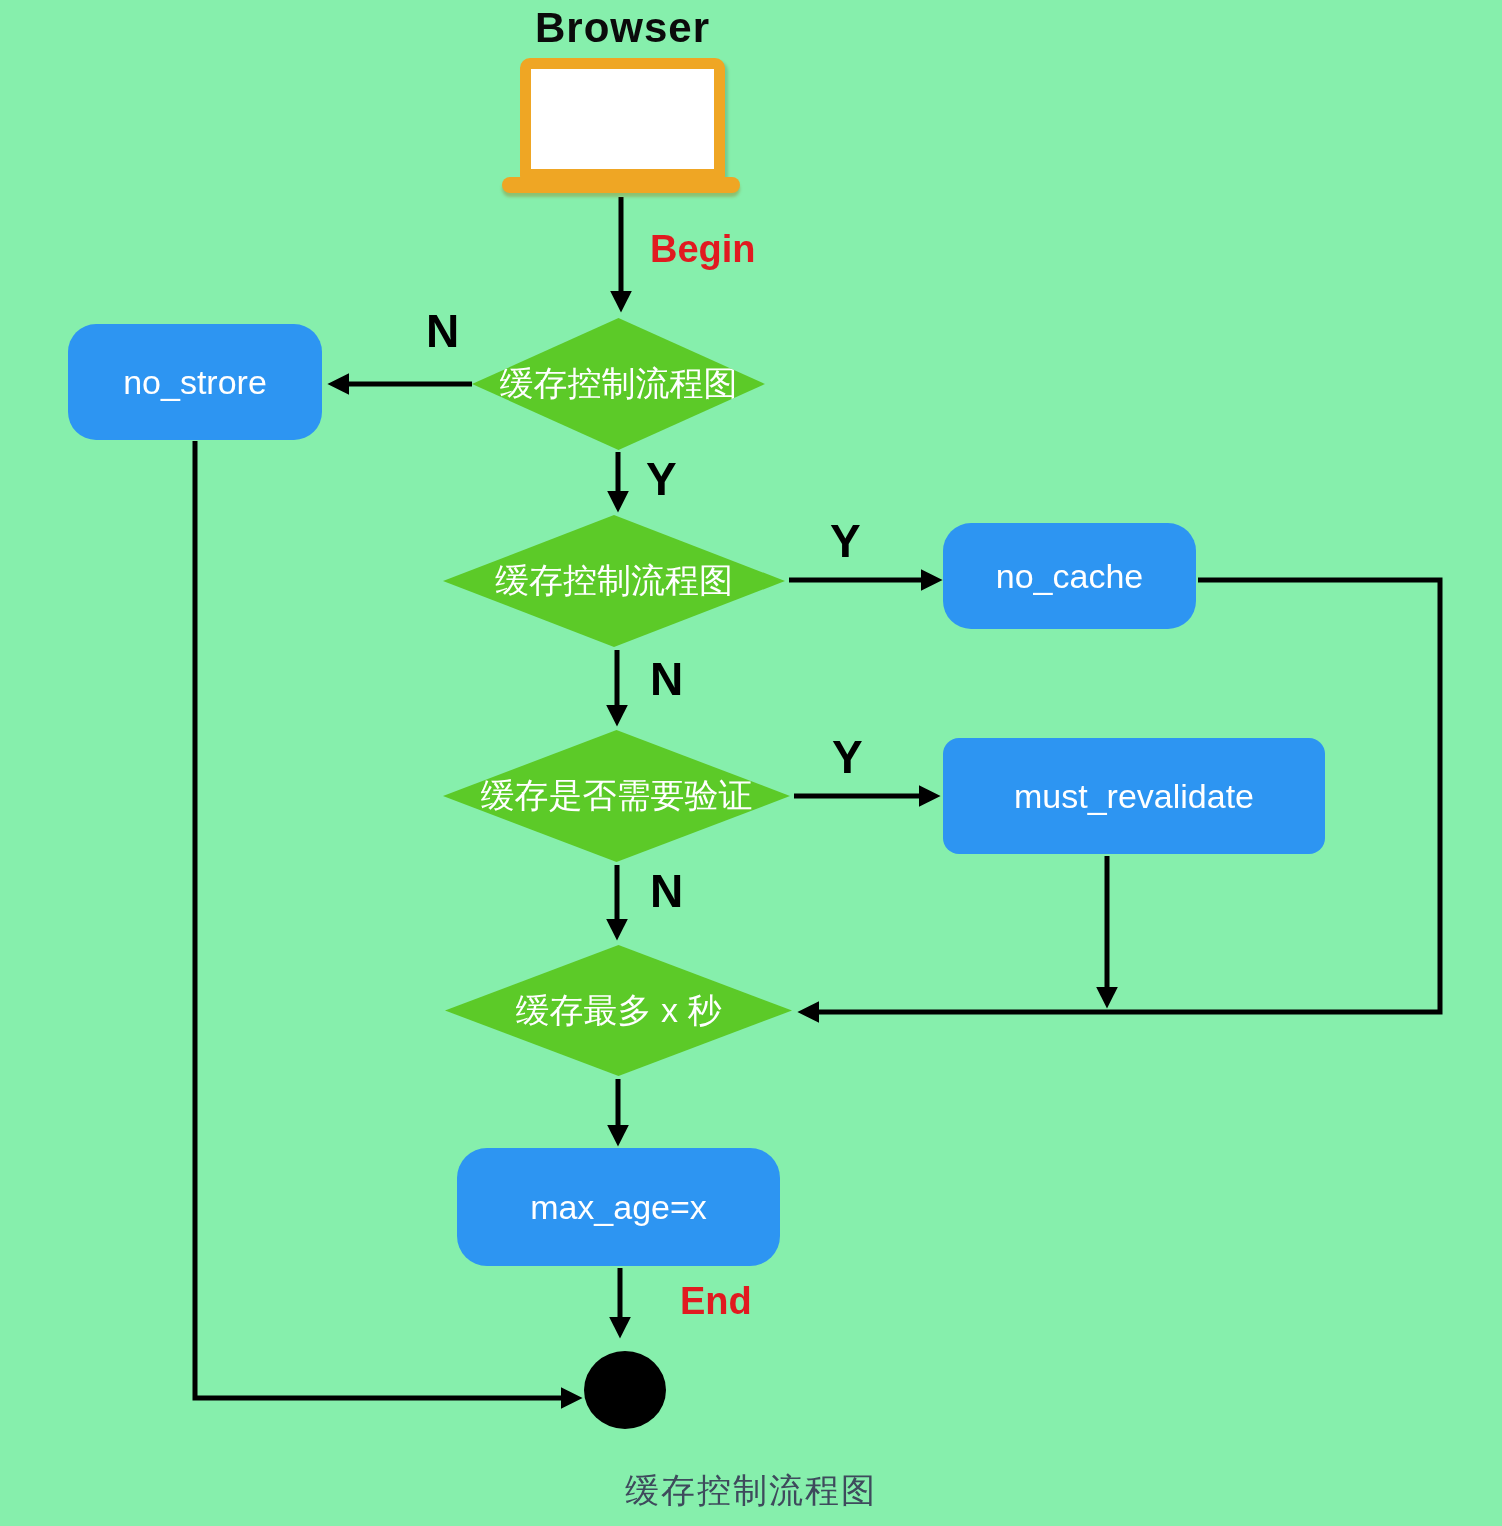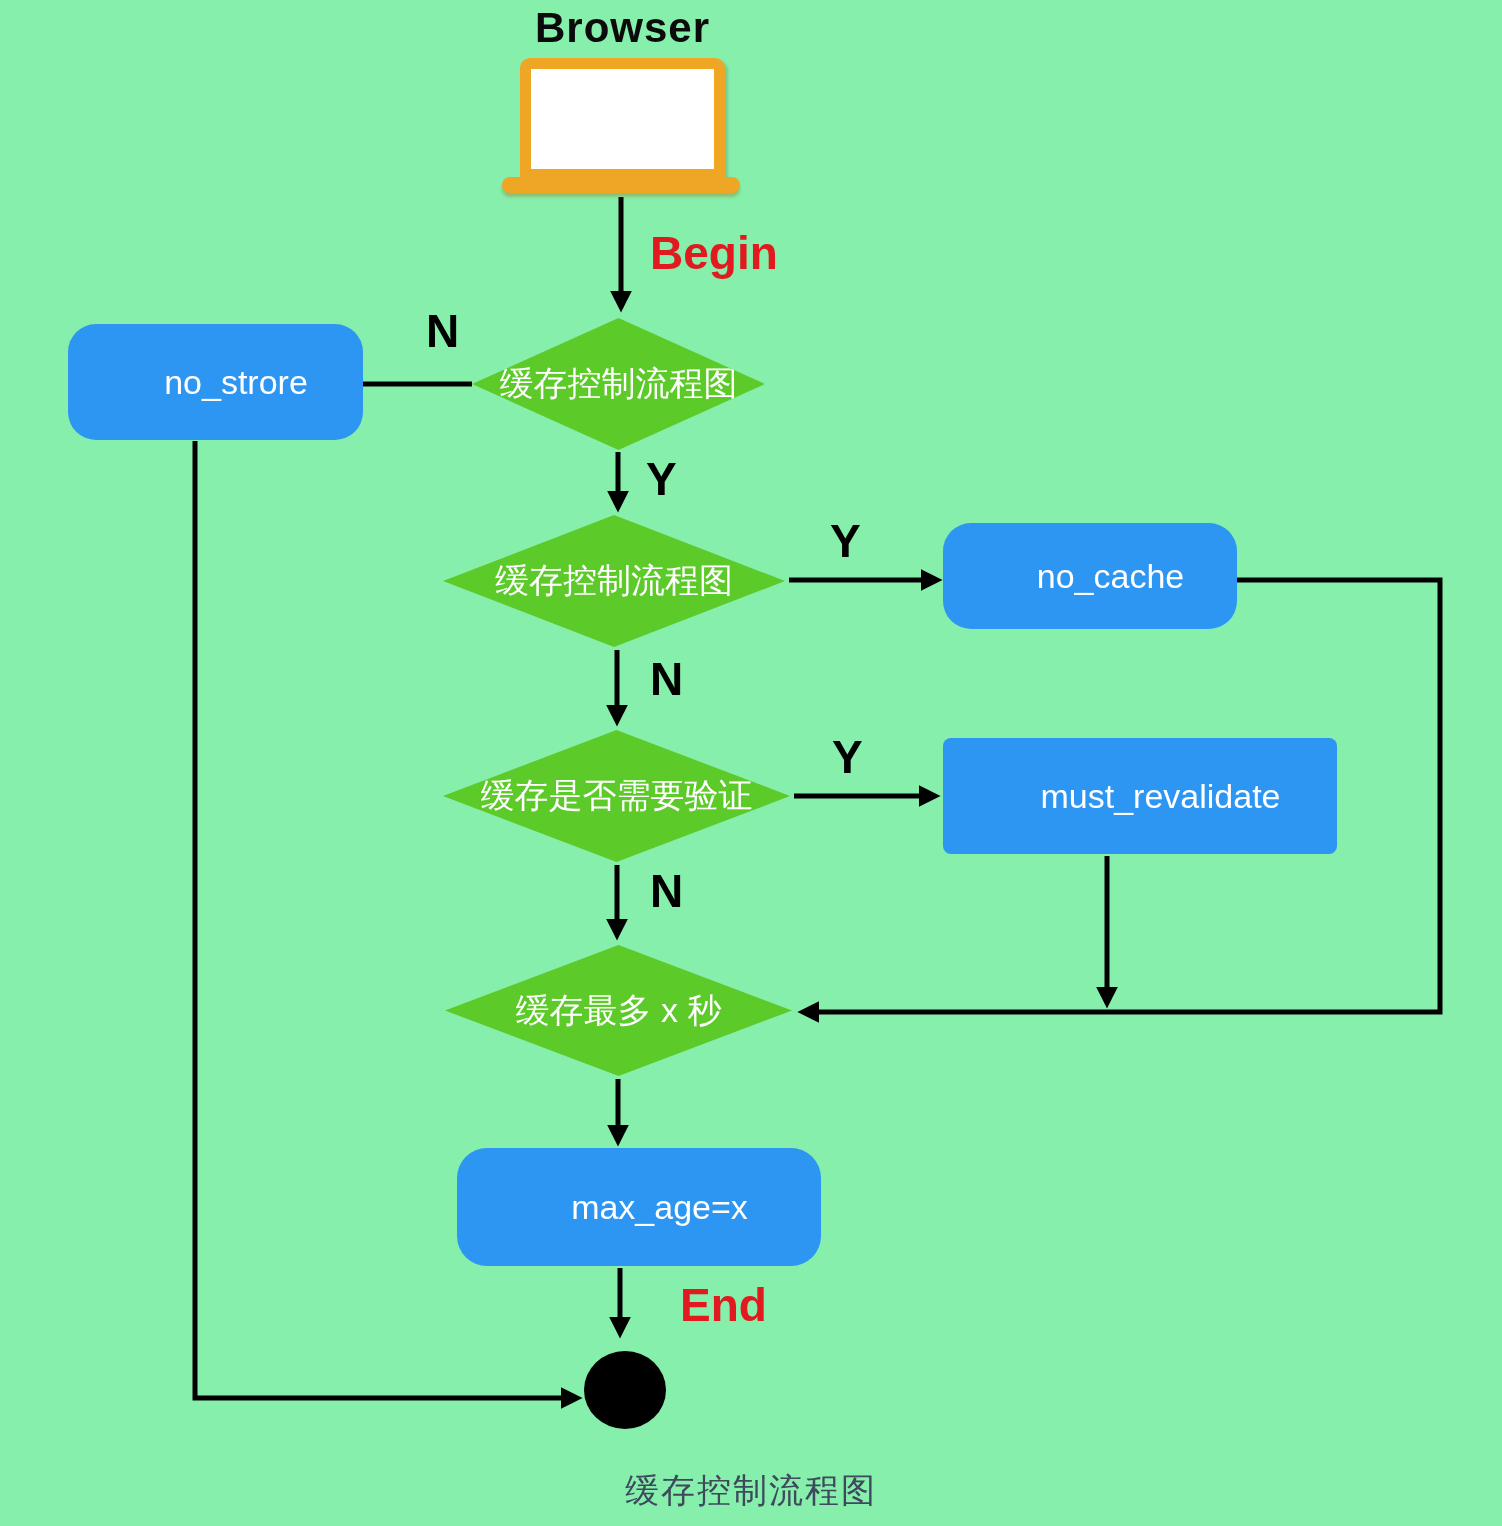--- a/index.html
+++ b/index.html
@@ -23,24 +23,24 @@
     position:absolute;left:0;top:125px;width:238px;height:16px;border-radius:8px;
     background:var(--orange,#efa624);box-shadow:0 4px 3px rgba(150,110,10,0.35);
   }
   .diamond{
     position:absolute;display:flex;align-items:center;justify-content:center;
     background:var(--green,#5cca28);color:#fff;font-size:34px;white-space:nowrap;
     clip-path:polygon(50% 0,100% 50%,50% 100%,0 50%);
   }
   .box{
     position:absolute;display:flex;align-items:center;justify-content:center;
-    background:var(--blue,#2d95f2);color:#fff;font-size:34px;border-radius:28px;white-space:nowrap;padding-left:41px;
+    background:var(--blue,#2d95f2);color:#fff;font-size:34px;border-radius:28px;white-space:nowrap;
   }
   .branch-label{position:absolute;font-size:46px;font-weight:700;color:#000;line-height:1;}
-  .flow-label{position:absolute;font-size:46px;font-weight:700;color:var(--red,#e11a20);line-height:1;}
+  .flow-label{position:absolute;font-size:38px;font-weight:700;color:var(--red,#e11a20);line-height:1;}
   .end-dot{
     position:absolute;left:584px;top:1351px;width:82px;height:78px;border-radius:50%;background:#000;
   }
   .caption{
     position:absolute;left:0;top:1468px;width:100%;text-align:center;
     font-size:34px;color:var(--caption,#3e4a5c);letter-spacing:2px;
   }
 </style>
 </head>
 <body>
@@ -88,21 +88,21 @@
   <div class="diamond" style="left:445px;top:945px;width:347px;height:131px;">
     <span>缓存最多 x 秒</span>
   </div>
 
   <div class="box" style="left:68px;top:324px;width:254px;height:116px;">
     <span>no_strore</span>
   </div>
   <div class="box" style="left:943px;top:523px;width:253px;height:106px;">
     <span>no_cache</span>
   </div>
-  <div class="box" style="left:943px;top:738px;width:353px;height:116px;border-radius:8px;">
+  <div class="box" style="left:943px;top:738px;width:382px;height:116px;border-radius:16px;">
     <span>must_revalidate</span>
   </div>
   <div class="box" style="left:457px;top:1148px;width:323px;height:118px;border-radius:30px;text-align:right;">
     <span>max_age=x</span>
   </div>
 
   <div class="branch-label" style="left:426px;top:308px;">N</div>
   <div class="branch-label" style="left:646px;top:456px;">Y</div>
   <div class="branch-label" style="left:830px;top:518px;">Y</div>
   <div class="branch-label" style="left:650px;top:656px;">N</div>

